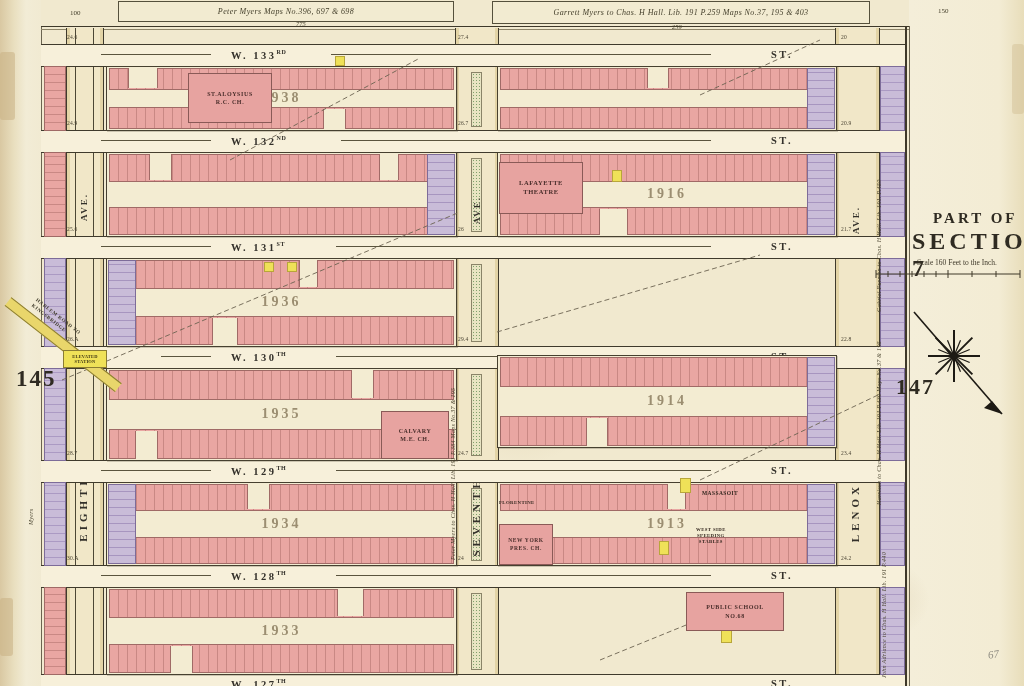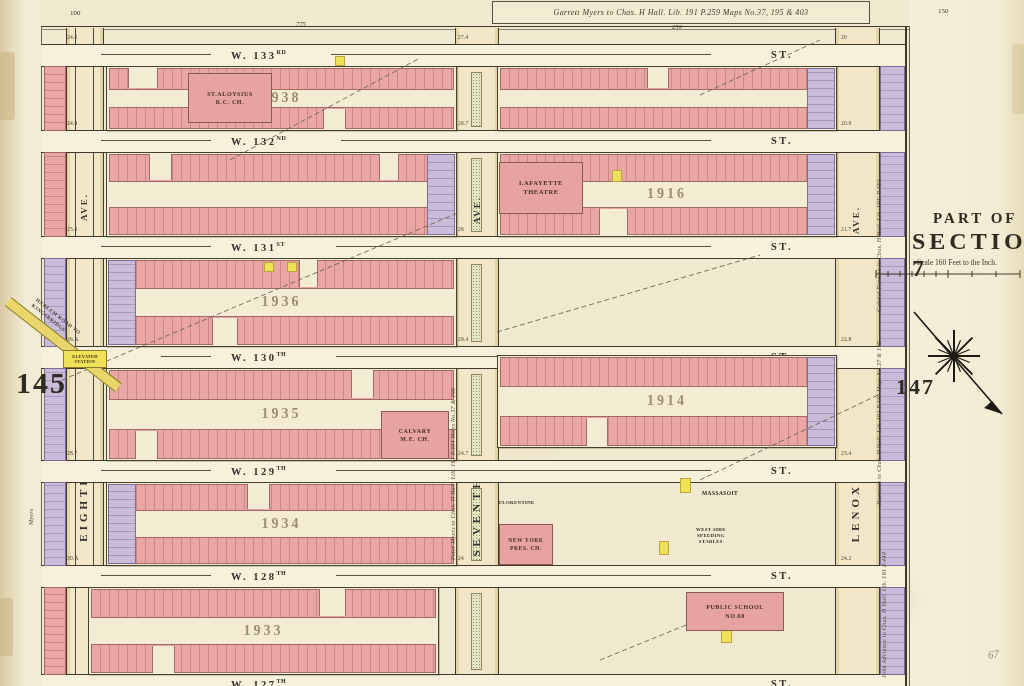--- a/index.html
+++ b/index.html
@@ -91,20 +91,23 @@
   <div class="abs tape" style="left:1012px;top:44px;width:12px;height:70px;opacity:.35"></div>
   <div class="abs stain" style="left:60px;top:208px;width:7px;height:7px;background:#6d5b3a;opacity:.55"></div>
   <div class="abs stain" style="left:446px;top:344px;width:150px;height:120px;background:radial-gradient(rgba(160,130,70,.12),transparent 70%)"></div>
   <div class="abs stain" style="left:840px;top:560px;width:90px;height:80px;background:radial-gradient(rgba(160,130,70,.14),transparent 70%)"></div>
 
   <div class="abs vline" style="left:41px;top:26px;height:660px"></div>
   <div class="abs toprule" style="left:41px;top:26px;width:868px"></div>
   <div class="abs vline2" style="left:905px;top:26px;height:660px"></div>
   <div class="abs vline" style="left:909px;top:26px;height:660px"></div>
 
+  <div class="abs deed-box" style="left:118px;top:1px;width:334px;height:19px">
+      <span>Peter Myers  Maps No.396, 697 &amp; 698</span>
+    </div>
   <span class="abs subnum" style="left:296px;top:20px">775</span>
   <div class="abs deed-box" style="left:492px;top:1px;width:376px;height:21px">
       <span>Garrett Myers to Chas. H Hall.  Lib. 191 P.259  Maps No.37, 195 &amp; 403</span>
     </div>
   <span class="abs subnum" style="left:672px;top:23px">259</span>
   <span class="abs cornernum" style="left:70px;top:9px">100</span>
   <span class="abs cornernum" style="left:938px;top:7px">150</span>
 
   <div class="abs avenue" style="left:66px;top:28px;width:36px;height:658px">
     <div class="abs elline" style="left:8px;top:0;height:658px"></div>
@@ -207,21 +210,21 @@
   </div>
   <div class="abs block" style="left:106px;top:482px;width:349px;height:82px">
     <div class="band top"></div>
     <div class="band bottom"></div>
     <div class="cap l"></div>
     <div class="gap" style="left:40%;top:1px;height:31%;width:6%"></div>
     <div class="mid">
         <span class="bnum">1934</span>
       </div>
   </div>
-  <div class="abs block" style="left:88px;top:587px;width:349px;height:86px">
+  <div class="abs block" style="left:106px;top:587px;width:349px;height:86px">
     <div class="band top"></div>
     <div class="band bottom"></div>
     <div class="gap" style="left:18%;bottom:1px;height:31%;width:6%"></div>
     <div class="gap" style="left:66%;top:1px;height:31%;width:7%"></div>
     <div class="mid">
         <span class="bnum">1933</span>
       </div>
   </div>
 
   <div class="abs block" style="left:497px;top:66px;width:338px;height:63px">
@@ -239,20 +242,29 @@
         <span class="bnum">1916</span>
       </div>
   </div>
   <div class="abs block" style="left:497px;top:355px;width:338px;height:91px">
     <div class="band top"></div>
     <div class="band bottom"></div>
     <div class="cap r"></div>
     <div class="gap" style="left:26%;bottom:1px;height:31%;width:6%"></div>
     <div class="mid">
         <span class="bnum">1914</span>
+      </div>
+  </div>
+  <div class="abs block" style="left:497px;top:482px;width:338px;height:82px">
+    <div class="band top"></div>
+    <div class="band bottom"></div>
+    <div class="cap r"></div>
+    <div class="gap" style="left:50%;top:1px;height:31%;width:5%"></div>
+    <div class="mid">
+        <span class="bnum">1913</span>
       </div>
   </div>
 
   <div class="abs sliver pink" style="left:44px;top:66px;width:20px;height:63px"></div>
   <div class="abs sliver pink" style="left:44px;top:152px;width:20px;height:83px"></div>
   <div class="abs sliver" style="left:44px;top:258px;width:20px;height:87px"></div>
   <div class="abs sliver" style="left:44px;top:368px;width:20px;height:91px"></div>
   <div class="abs sliver" style="left:44px;top:482px;width:20px;height:82px"></div>
   <div class="abs sliver pink" style="left:44px;top:587px;width:20px;height:86px"></div>
   <div class="abs sliver" style="left:880px;top:66px;width:23px;height:63px"></div>
@@ -386,17 +398,17 @@
         </g>
       <g transform="rotate(112.5 74 60)">
           <line x1="74" y1="43" x2="74" y2="77" stroke-width="1.2"></line>
         </g>
       <g transform="rotate(157.5 74 60)">
           <line x1="74" y1="43" x2="74" y2="77" stroke-width="1.2"></line>
         </g>
       <circle cx="74" cy="60" r="3"></circle>
     </g>
   </svg>
-  <span class="abs pageno" style="left:16px;top:366px;font-size:30px;letter-spacing:2px">145</span>
+  <span class="abs pageno" style="left:16px;top:366px;font-size:23px;letter-spacing:2px">145</span>
   <span class="abs pageno" style="left:896px;top:374px;font-size:22px;letter-spacing:2px">147</span>
   <span class="abs pencil" style="left:988px;top:648px">67</span>
 
 </div>
 
 </body></html>

